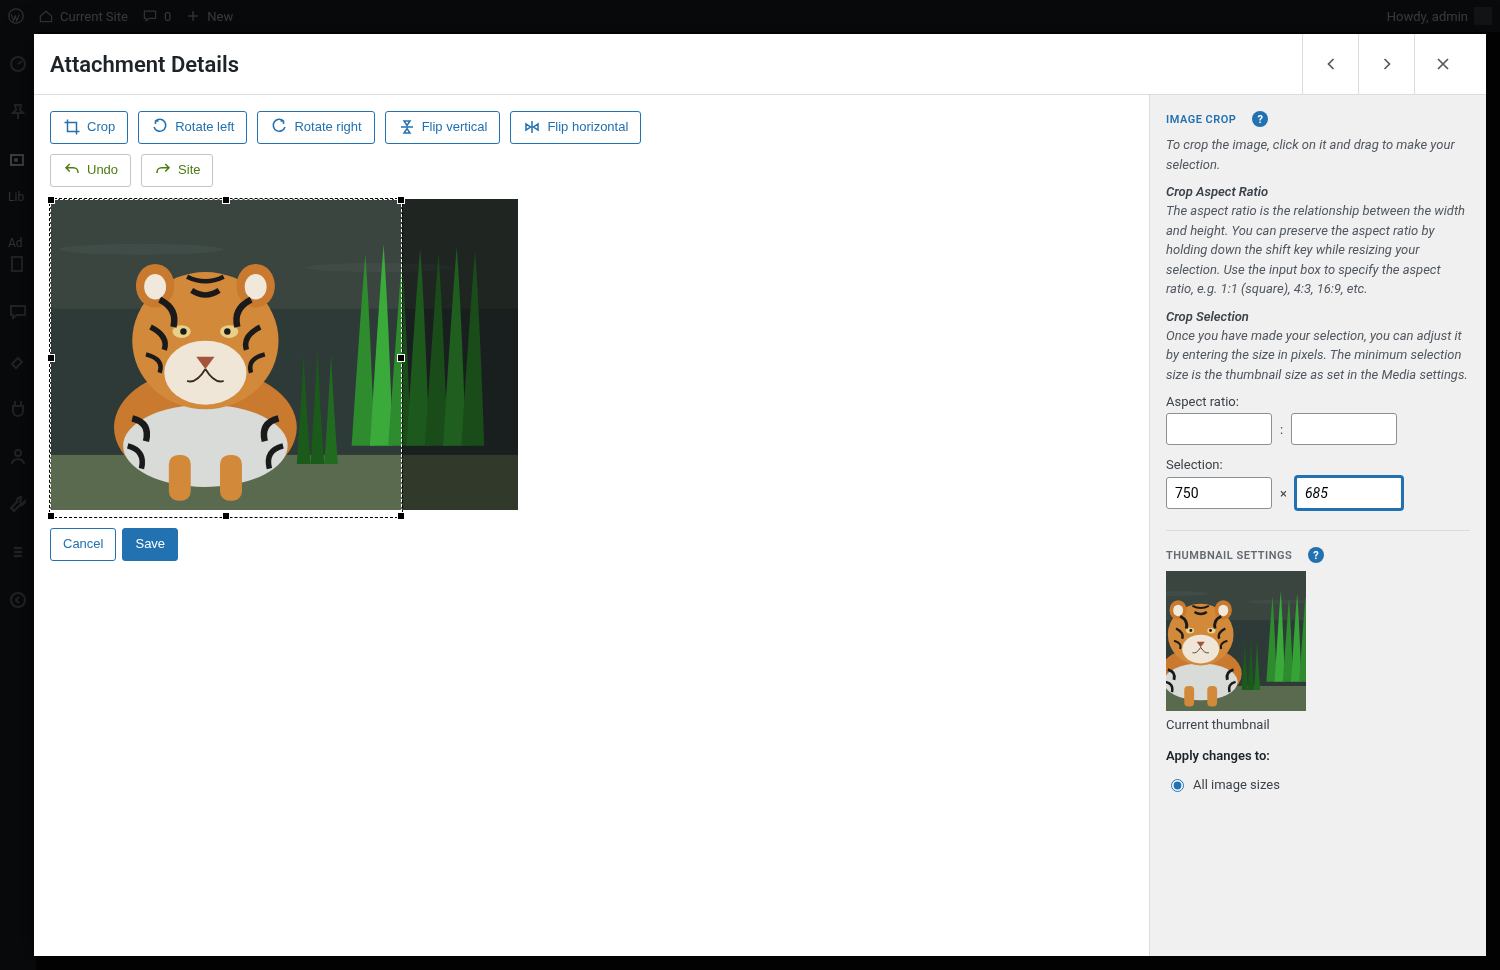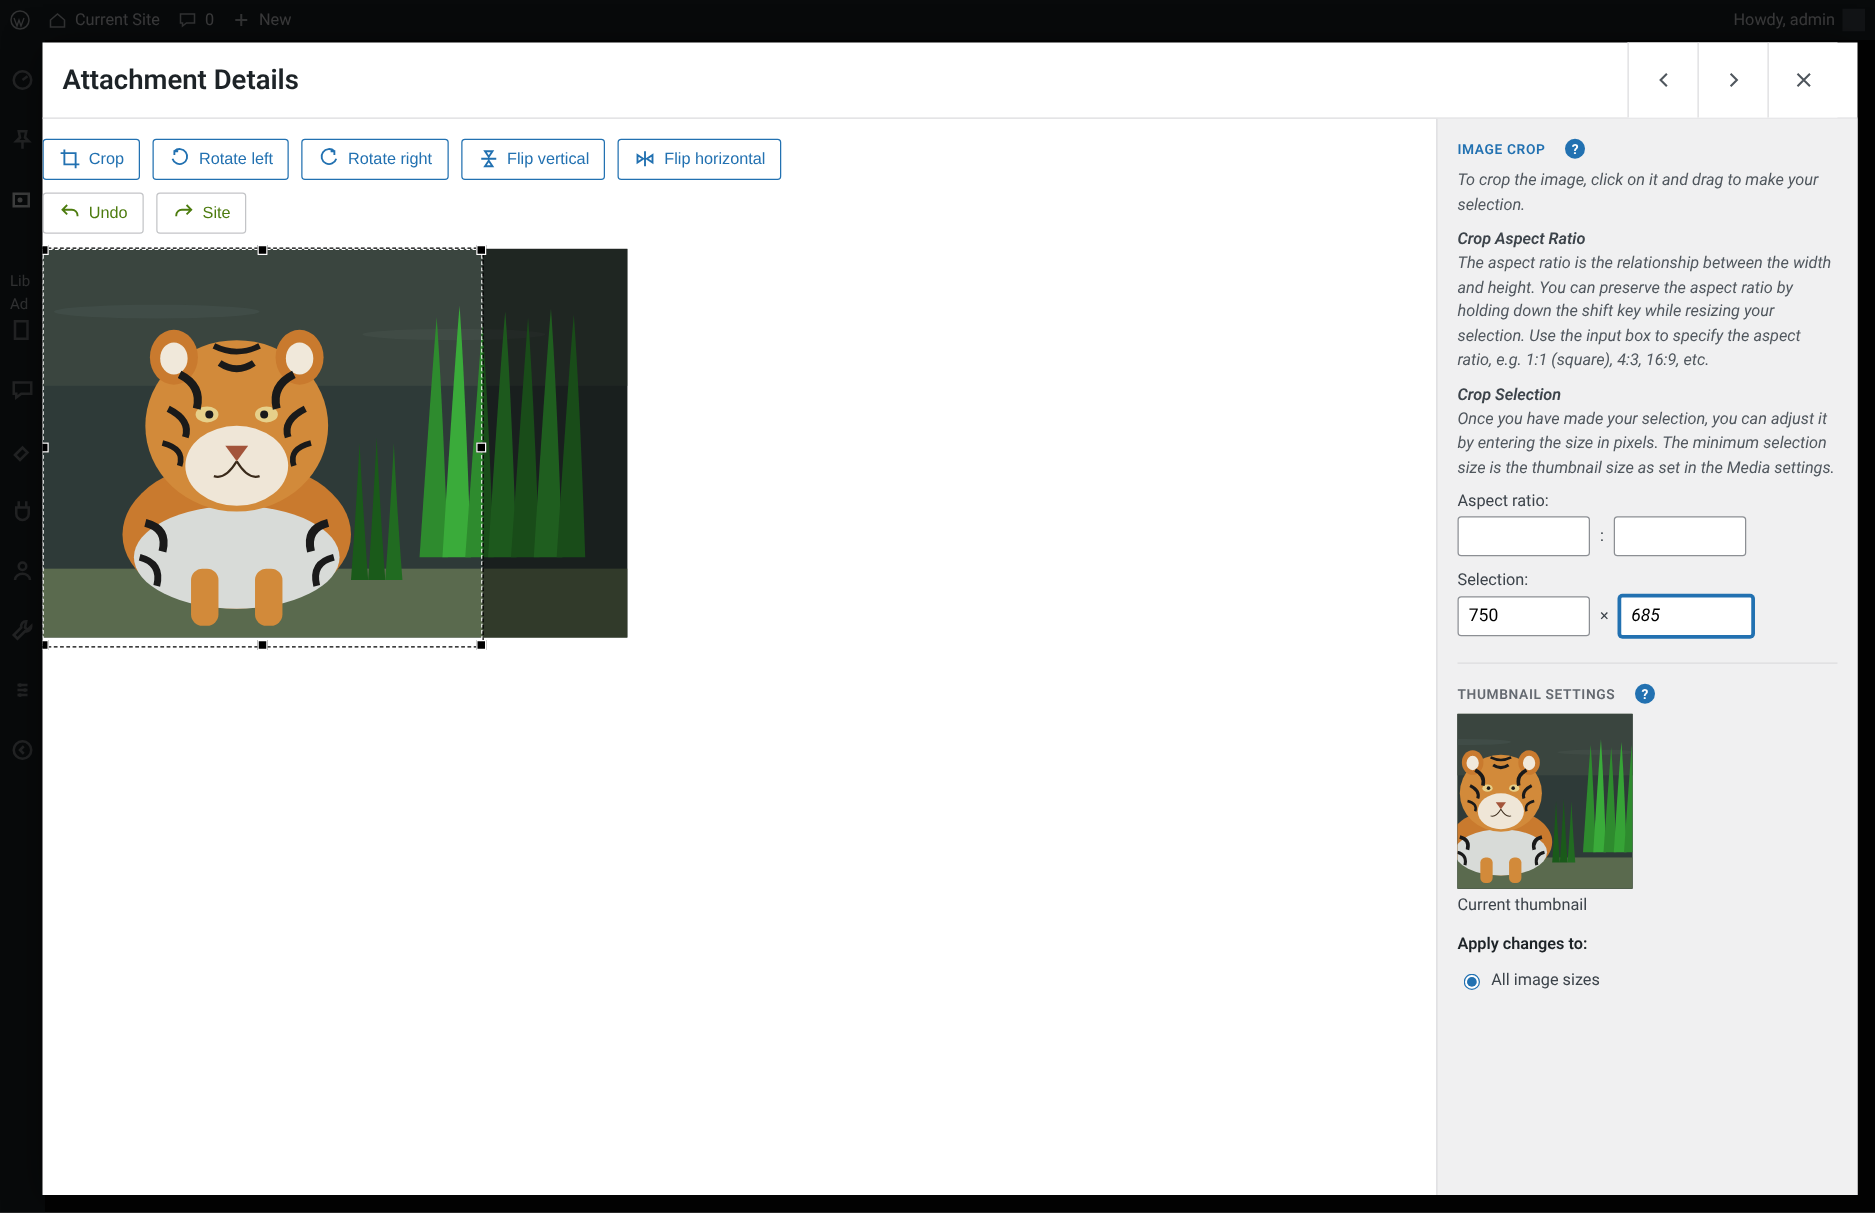--- a/index.html
+++ b/index.html
@@ -17,32 +17,32 @@
   
   .adminbar{position:absolute;top:0;left:0;right:0;height:32px;background:var(--adminbar);color:#c3c4c7;display:flex;align-items:center;justify-content:space-between;padding:0 8px;font-size:13px;}
   .adminbar .left,.adminbar .right{display:flex;align-items:center;gap:14px;}
   .adminbar .item{display:flex;align-items:center;gap:6px;color:#c3c4c7;}
   .adminbar .item svg{width:16px;height:16px;fill:#a7aaad;}
   .avatar{width:18px;height:18px;background:#3c434a;display:inline-block;}
   
   .leftrail{position:absolute;top:32px;left:0;bottom:0;width:36px;background:var(--side-dark);display:flex;flex-direction:column;align-items:center;padding-top:22px;gap:28px;}
   .leftrail .ic{width:20px;height:20px;fill:#8c8f94;opacity:.8;}
   .leftrail .label{position:absolute;left:8px;color:#a7aaad;font-size:12px;}
-  .leftrail .label.lib{top:186px;}
+  .leftrail .label.lib{top:158px;}
   .leftrail .label.ad{top:204px;}
   
   .overlay{position:absolute;inset:0;background:rgba(0,0,0,.7);}
   .modal{position:absolute;top:34px;left:34px;right:14px;bottom:14px;background:#fff;box-shadow:0 5px 30px rgba(0,0,0,.5);display:flex;flex-direction:column;}
   .modal-header{display:flex;align-items:center;justify-content:space-between;border-bottom:1px solid #dcdcde;height:60px;padding:0 16px;}
   .modal-title{font-size:22px;font-weight:600;color:#1d2327;}
   .hdr-btns{display:flex;height:100%;}
   .hdr-btn{width:56px;border:none;border-left:1px solid #dcdcde;background:#fff;display:flex;align-items:center;justify-content:center;cursor:pointer;}
   .hdr-btn svg{width:20px;height:20px;stroke:#50575e;fill:none;stroke-width:2;}
   .modal-body{flex:1;display:flex;min-height:0;}
-  .main{flex:1;padding:16px 0;overflow:auto;}
+  .main{flex:1;padding:16px 16px;overflow:auto;}
   .toolbar{display:flex;flex-wrap:wrap;gap:10px;margin-bottom:10px;}
   .btn{display:inline-flex;align-items:center;gap:6px;padding:5px 12px;border:1px solid var(--wp-blue);border-radius:3px;background:#fff;color:var(--wp-blue);font-size:13px;cursor:pointer;line-height:1.6;}
   .btn.disabled{border-color:var(--wp-border);color:#4d7c0f;cursor:default;}
   .btn svg{width:18px;height:18px;}
   .btn.primary{background:var(--wp-blue);color:#fff;}
   .img-wrap{position:relative;width:468px;margin-top:12px;}
   .img-overlay{position:absolute;top:0;right:0;bottom:0;width:116px;background:rgba(0,0,0,.45);}
   .selection-box{position:absolute;top:0;left:0;width:352px;height:318px;border:1px dashed #ffffff;outline:1px dashed #000;box-sizing:border-box;}
   .handle{position:absolute;width:8px;height:8px;background:#000;border:1px solid #fff;box-sizing:border-box;}
   .h-nw{top:-4px;left:-4px;} .h-n{top:-4px;left:50%;transform:translateX(-50%);} .h-ne{top:-4px;right:-4px;}
@@ -304,20 +304,28 @@
             <div class="handle h-n"></div>
             <div class="handle h-ne"></div>
             <div class="handle h-w"></div>
             <div class="handle h-e"></div>
             <div class="handle h-sw"></div>
             <div class="handle h-s"></div>
             <div class="handle h-se"></div>
           </div>
         </div>
 
+        <div class="actions">
+          <button class="btn">
+              <span>Cancel</span>
+            </button>
+          <button class="btn primary">
+              <span>Save</span>
+            </button>
+        </div>
       </div>
 
       <div class="sidebar">
         <h3 class="side-h first">
           <span>IMAGE CROP</span>
           <span class="helpq">?</span>
         </h3>
         <p class="it">To crop the image, click on it and drag to make your selection.</p>
         <b>Crop Aspect Ratio</b>
         <p class="it">The aspect ratio is the relationship between the width and height. You can preserve the aspect ratio by holding down the shift key while resizing your selection. Use the input box to specify the aspect ratio, e.g. 1:1 (square), 4:3, 16:9, etc.</p>

